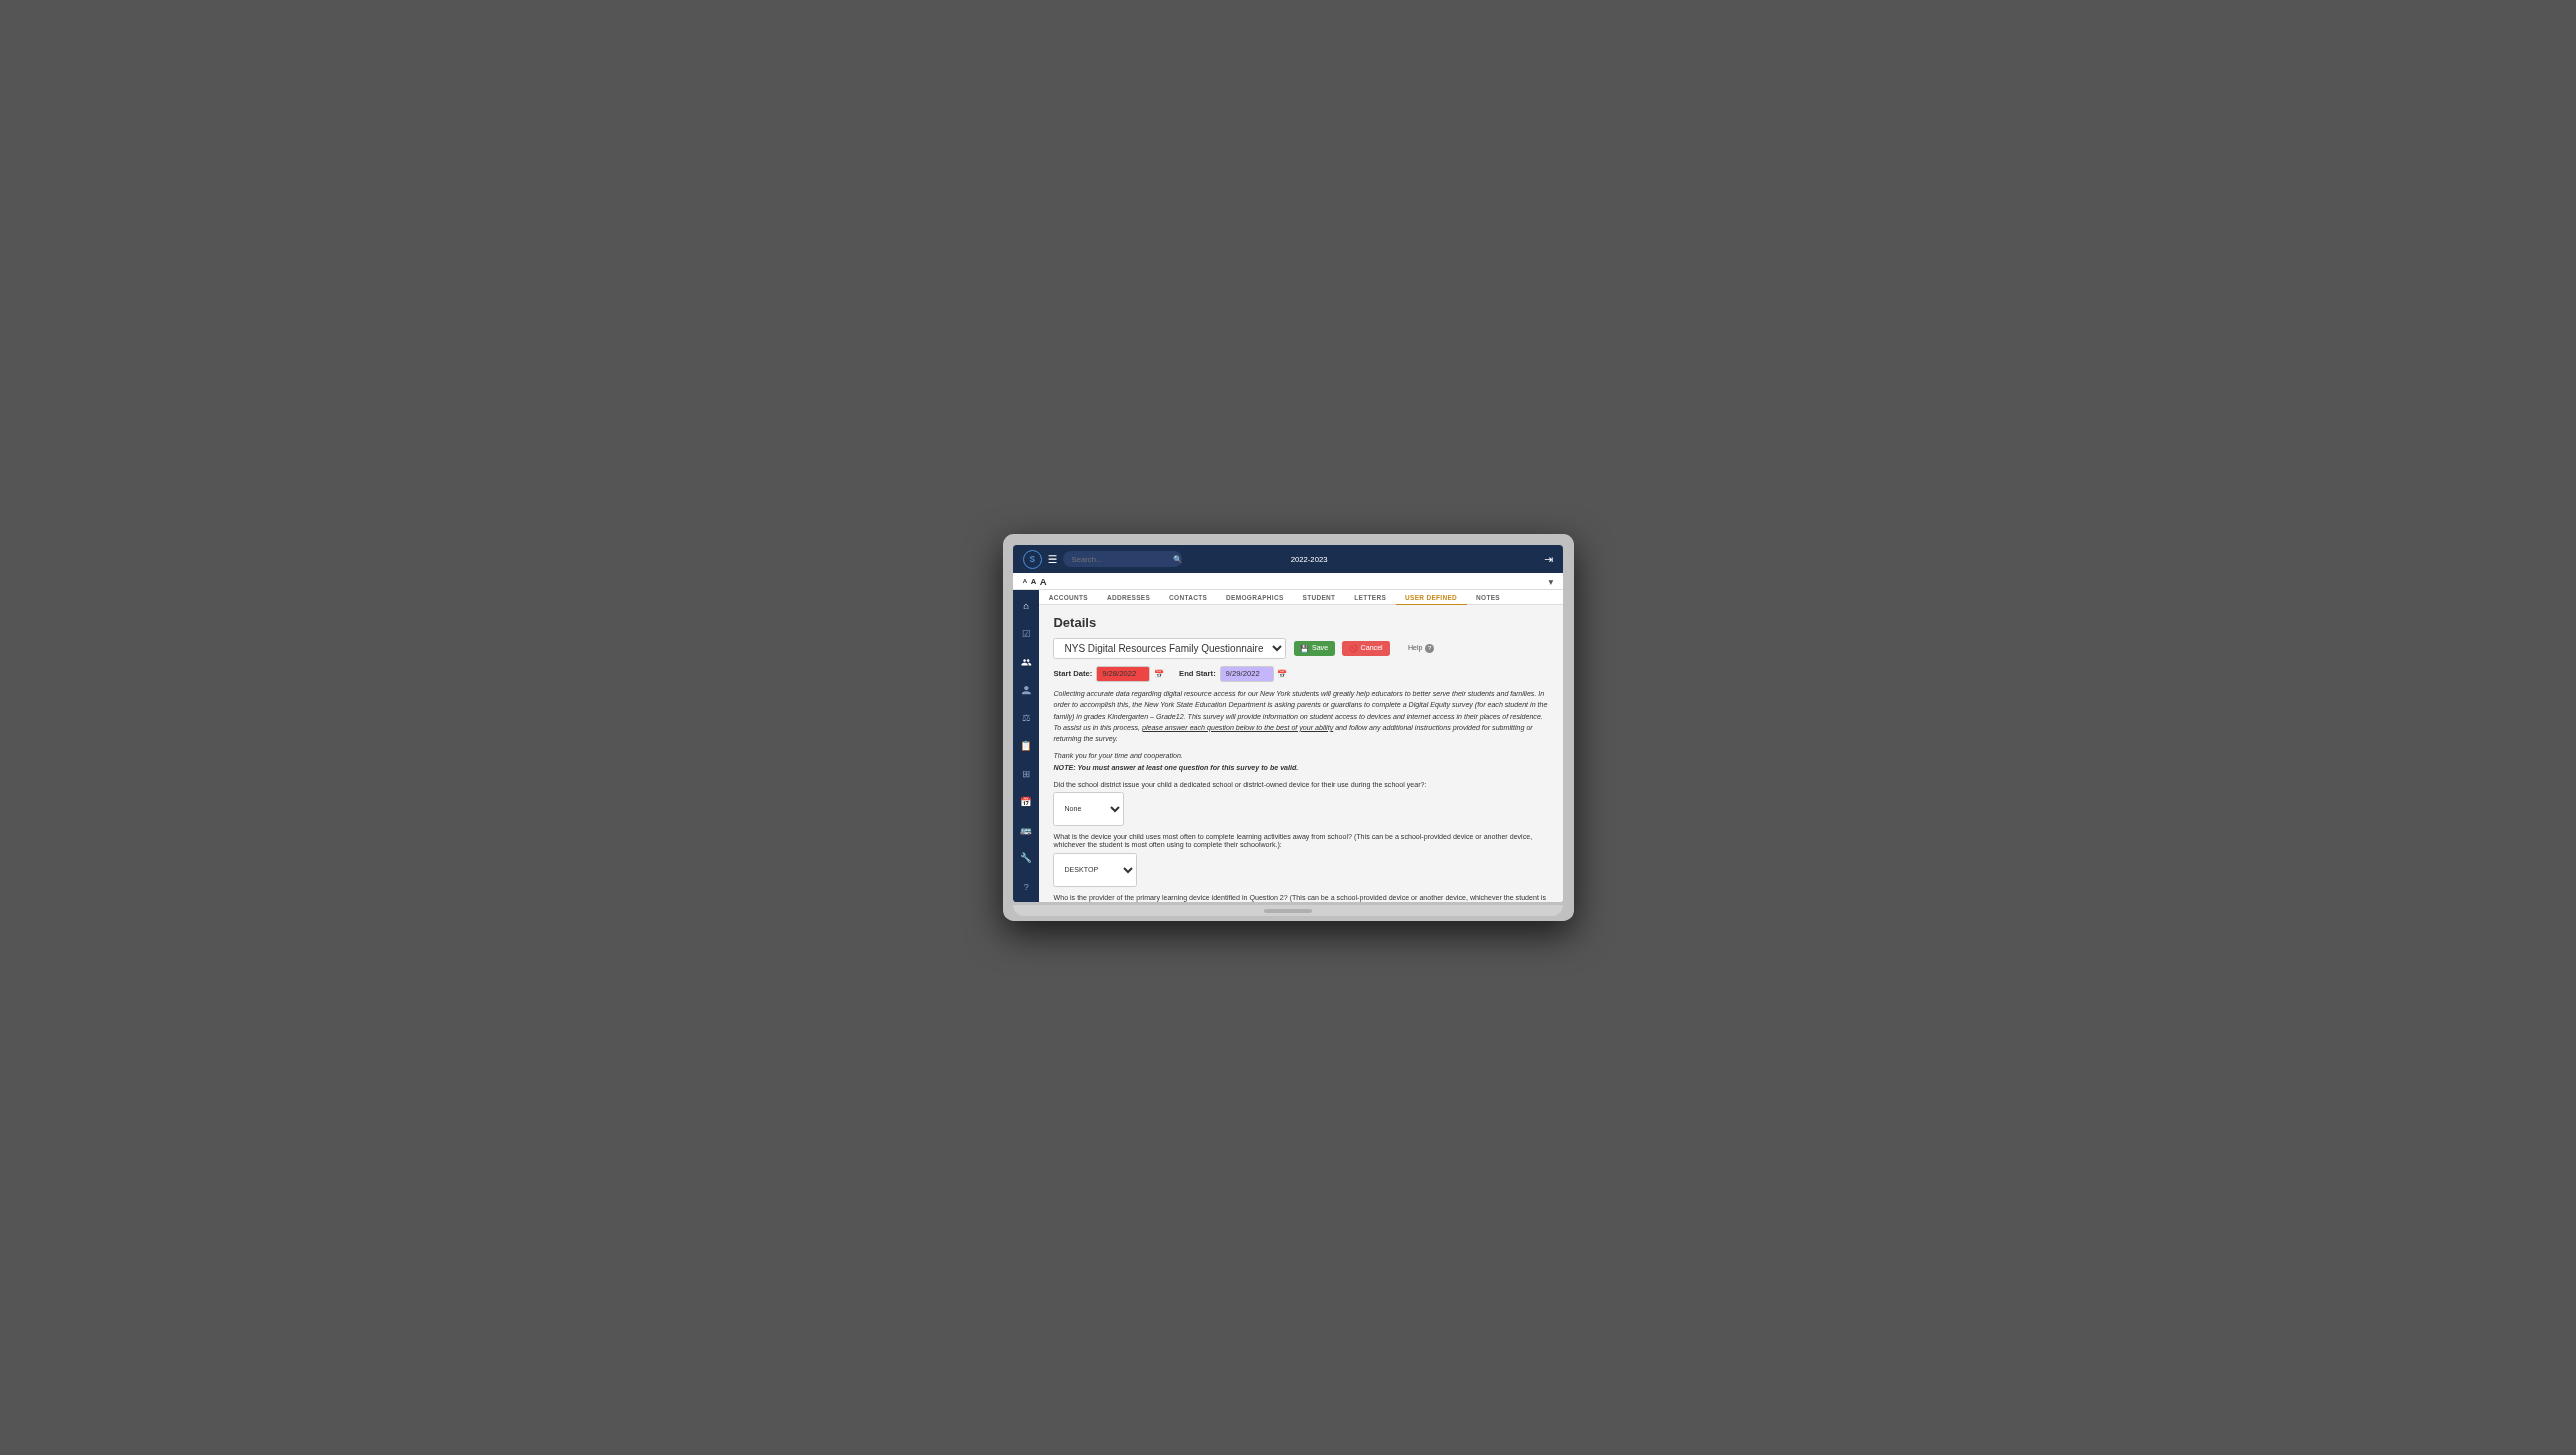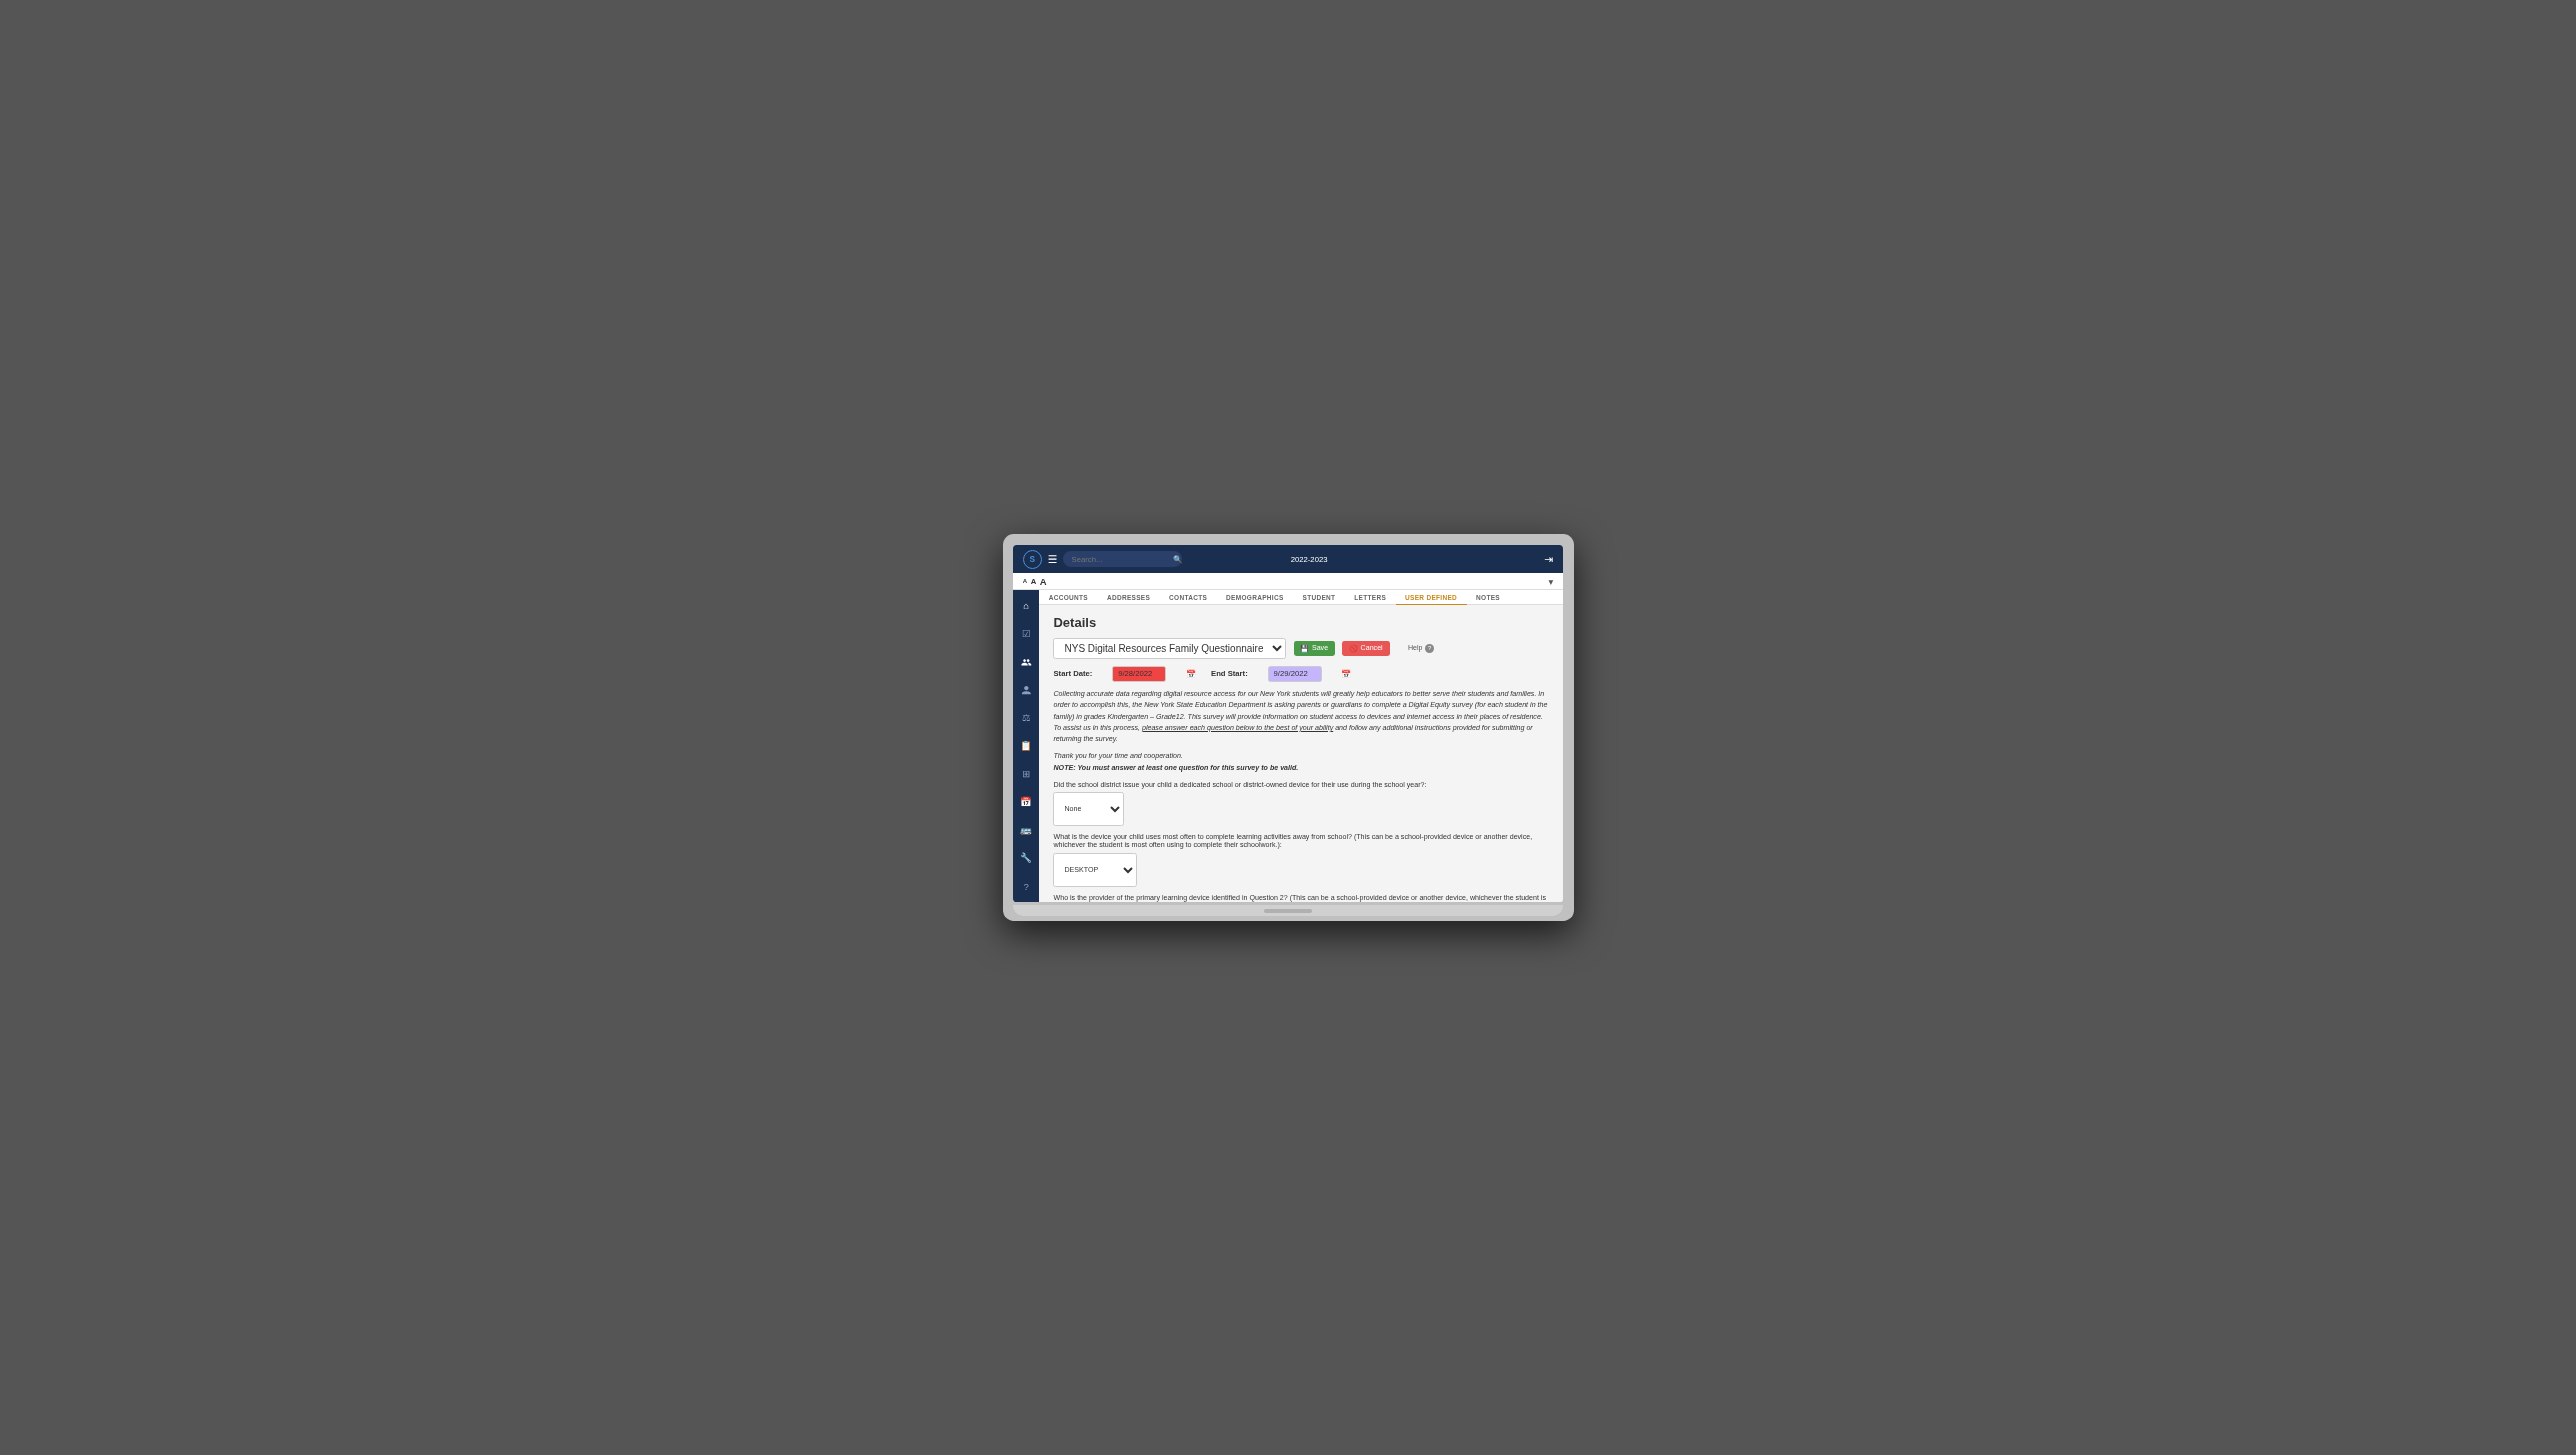--- a/index.html
+++ b/index.html
@@ -286,21 +286,21 @@
 
     .date-row {
       display: flex;
       align-items: center;
       gap: 14.3px;
       margin-bottom: 7.1px;
     }
     .date-field {
       display: flex;
       align-items: center;
-      gap: 20px;
+      gap: 4px;
       font-size: 7.7px;
       font-weight: bold;
       color: #333;
     }
     .date-input {
       background: #ef4444;
       border: 0.6px solid #ccc;
       border-radius: 2.4px;
       padding: 2.4px 4.8px;
       font-size: 7.7px;

